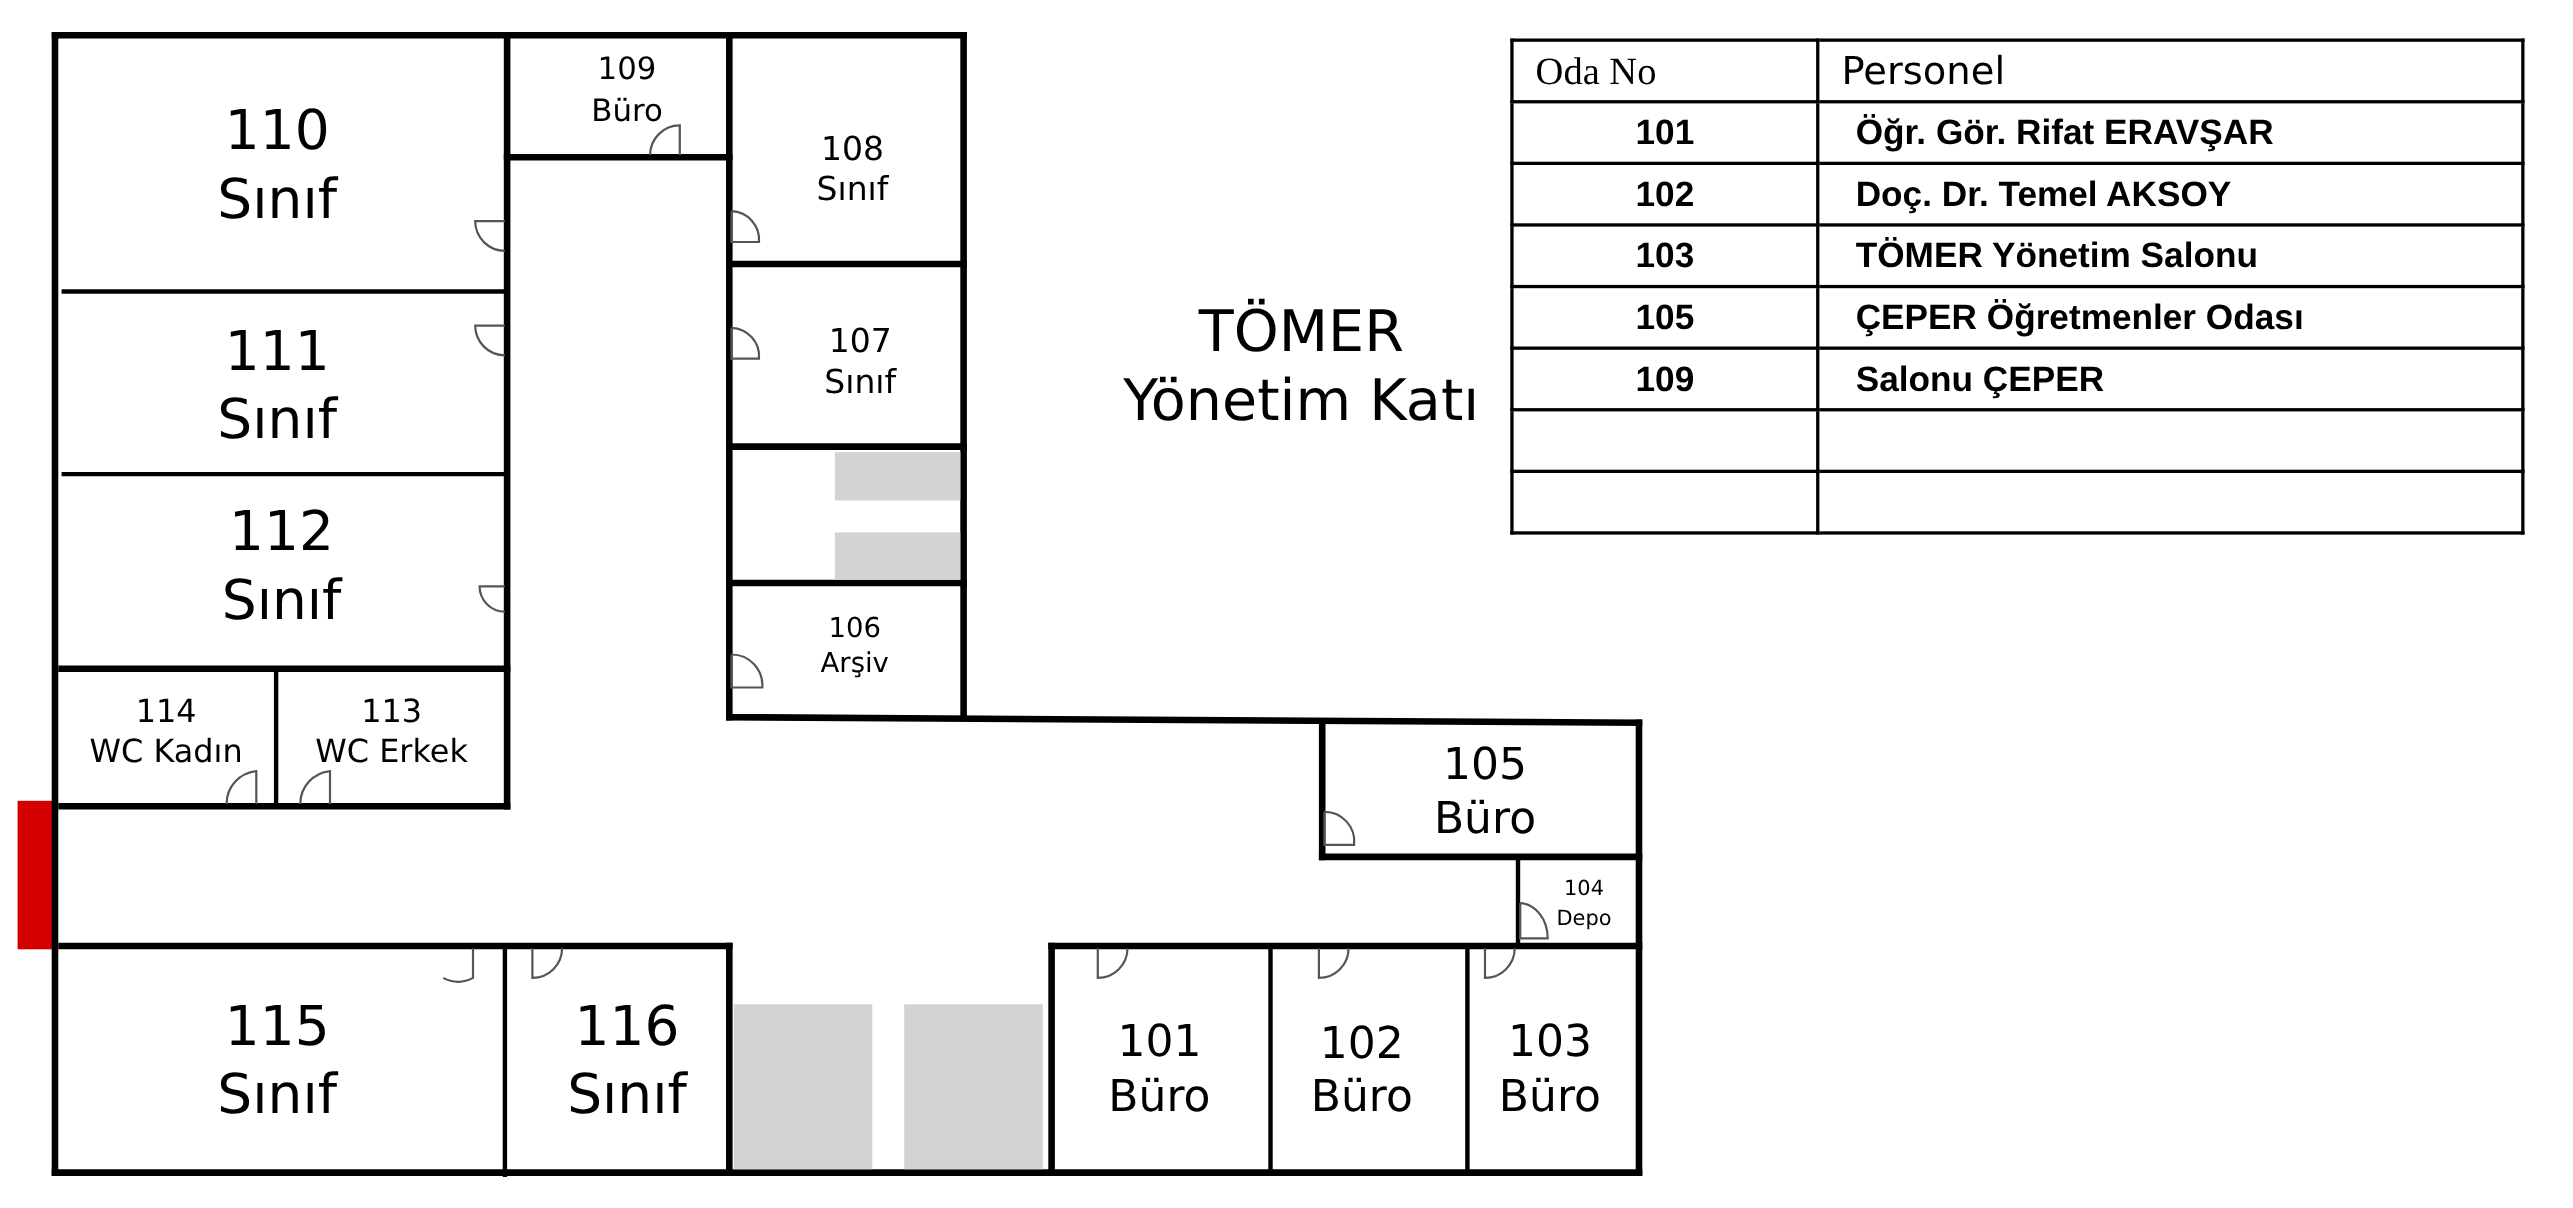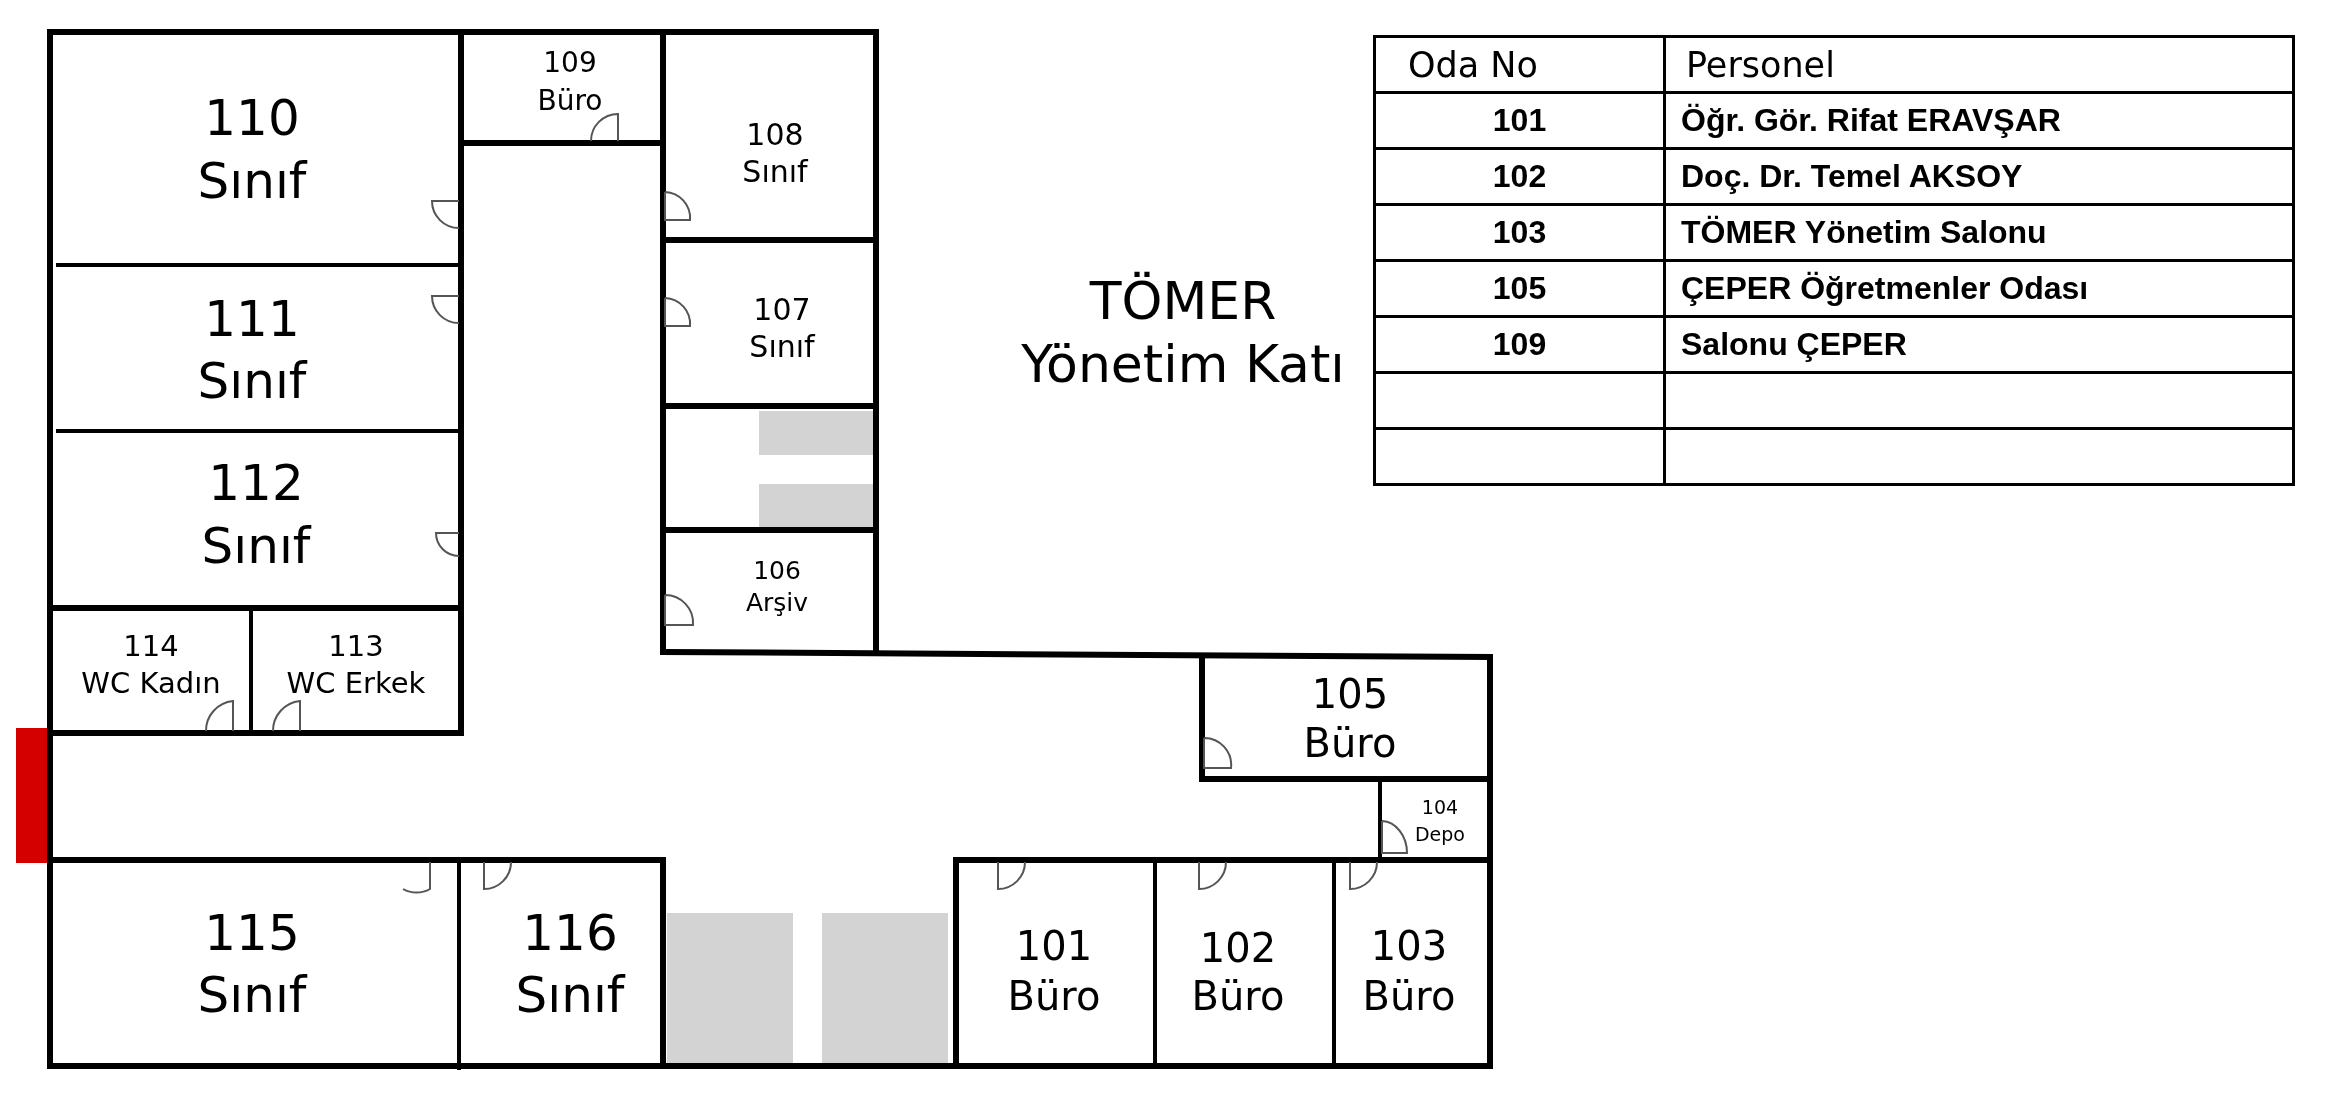--- a/index.html
+++ b/index.html
@@ -12,26 +12,26 @@
   .stair { fill: #d3d3d3; }
   .exit-mark { fill: #d40000; }
   .room-label { font-family: "DejaVu Sans", sans-serif; fill: #000; text-anchor: middle; }
   .title-text { font-family: "DejaVu Sans", sans-serif; fill: #000; text-anchor: middle; font-size: 52px; }
 
   #legend { position: absolute; left: 1373px; top: 35px; width: 922px;
             border-collapse: collapse; }
   #legend th, #legend td { border: 3px solid #000; height: 53px; padding: 0; }
   #legend th { font-family: "DejaVu Sans", sans-serif; font-weight: normal;
                font-size: 35px; text-align: left; color: #000; }
-  #legend th.c1 { width: 255px; padding-left: 32px; }
+  #legend th.c1 { width: 255px; padding-left: 20px; font-family: Liberation Serif, serif; }
   #legend th.c2 { padding-left: 20px; }
   #legend td { font-family: "Liberation Sans", sans-serif; font-weight: bold;
                font-size: 32px; color: #000; }
   #legend td.no { text-align: center; width: 255px; }
-  #legend td.person { padding-left: 15px; }
+  #legend td.person { padding-left: 33px; }
 </style>
 </head>
 <body>
 
 <svg id="plan" width="1500" height="1098" viewBox="0 0 1500 1098">
 
   <rect class="exit-mark" x="16" y="728" width="34" height="135"></rect>
 
   <g>
     <line class="wall" x1="50" y1="32" x2="876" y2="32"></line>

